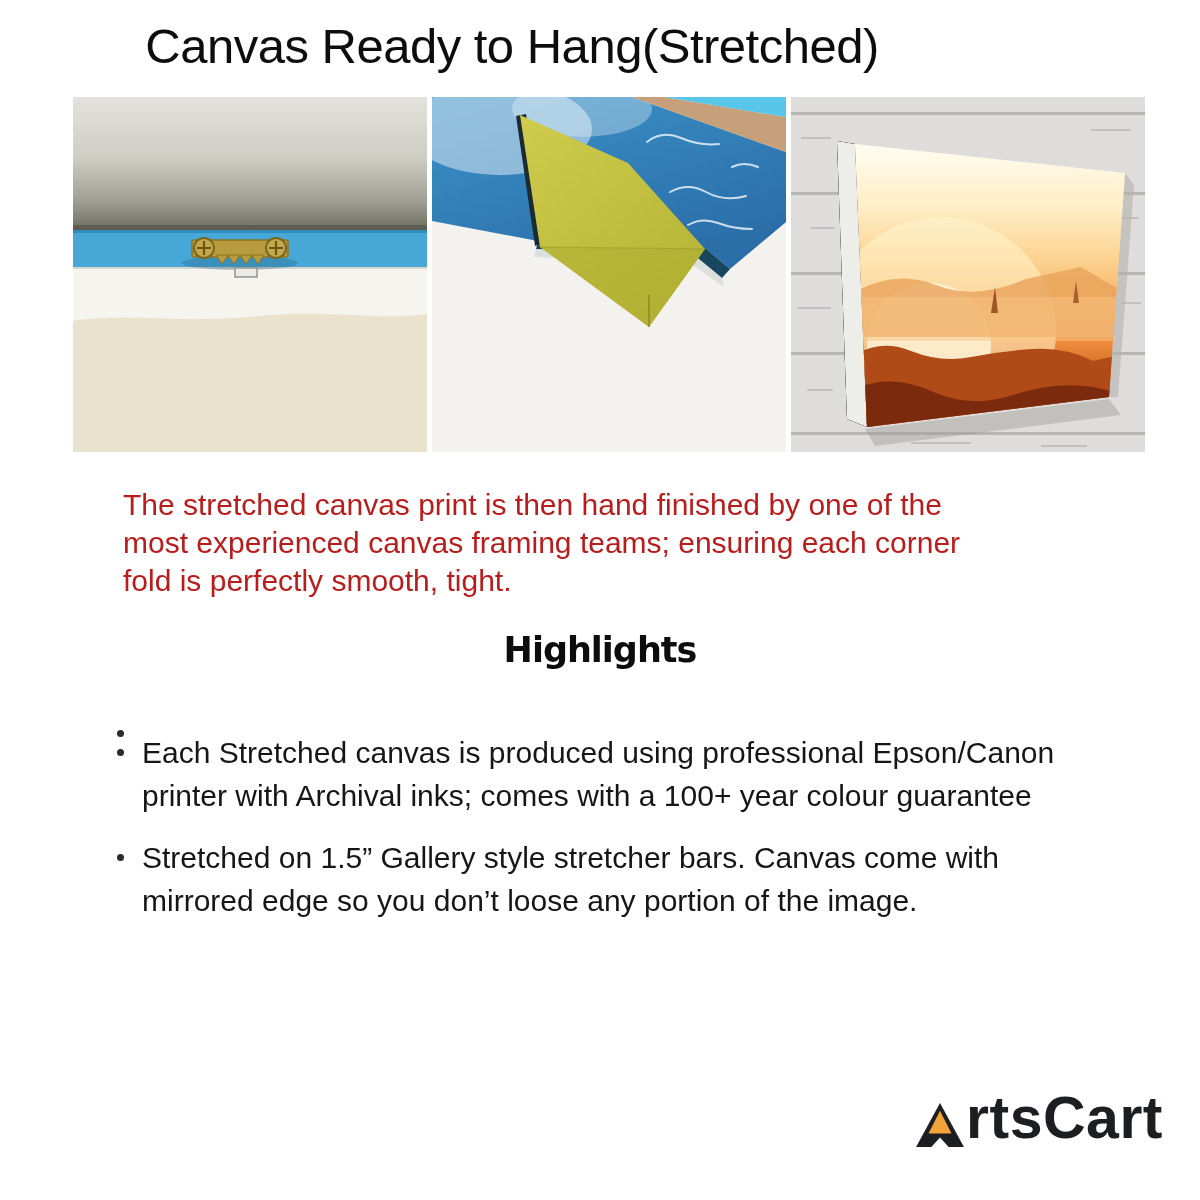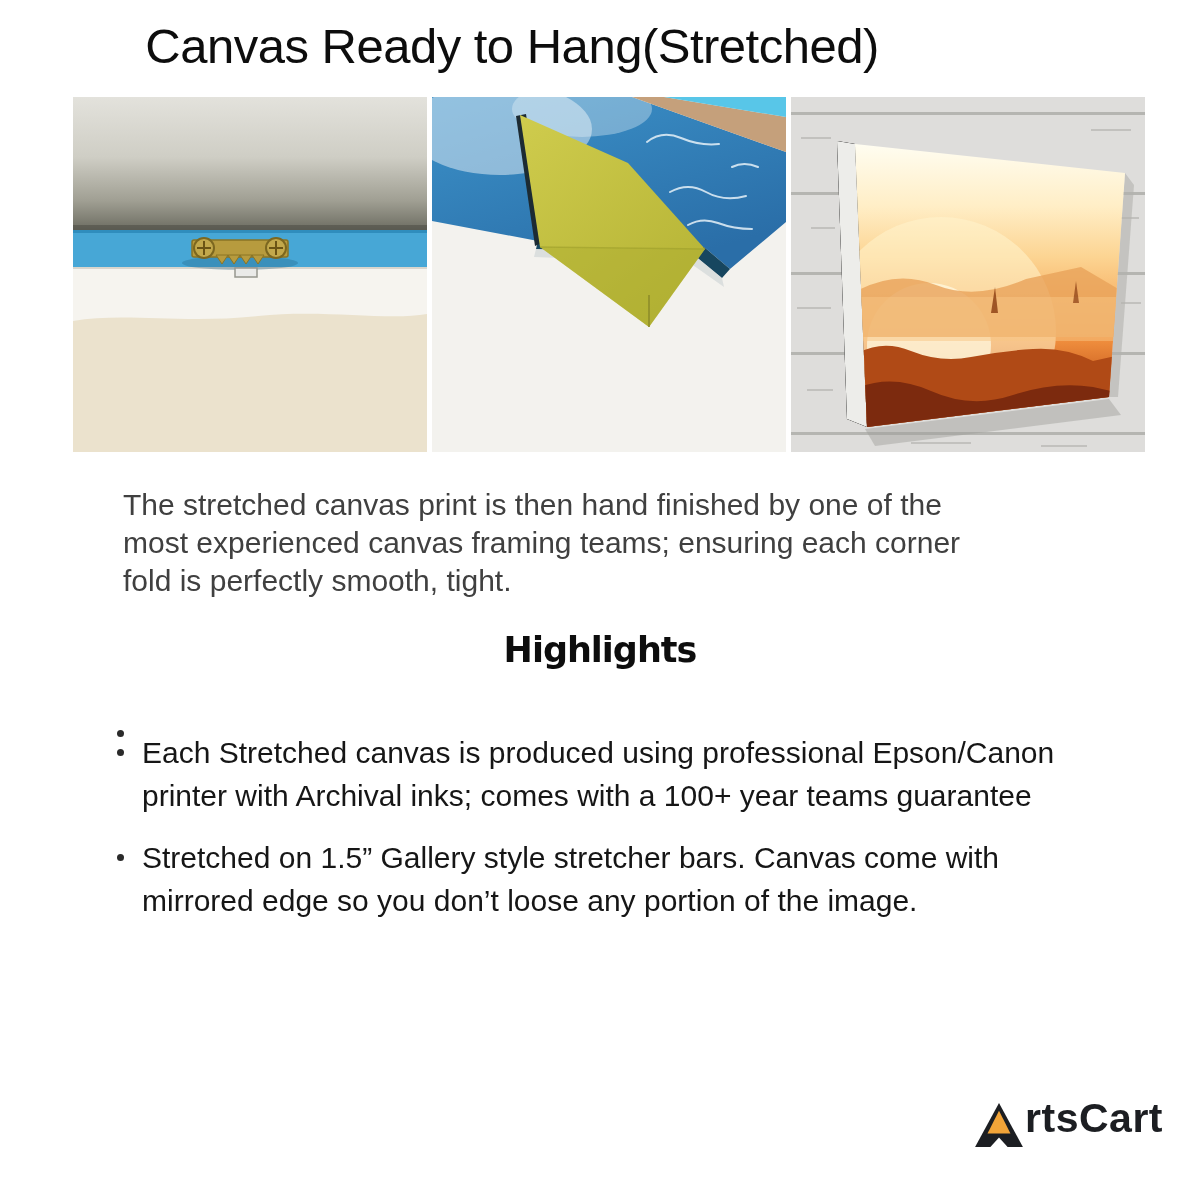--- a/index.html
+++ b/index.html
@@ -11,21 +11,21 @@
     position:absolute; top:18px; left:0; width:1024px; margin:0;
     text-align:center; font-size:49px; font-weight:400; letter-spacing:-0.5px; color:#0d0d0d;
   }
   .photos {
     position:absolute; top:97px; left:73px; display:flex; gap:5px;
   }
   .photo { margin:0; padding:0; width:354px; height:355px; overflow:hidden; }
   .photo svg { display:block; }
   .desc {
     position:absolute; left:123px; top:486px; width:960px; margin:0;
-    font-size:30px; line-height:38px; white-space:pre-wrap; color:#404040;
+    font-size:30px; line-height:38px; white-space:pre-wrap; color:#b91c1c;
   }
   .highlights-heading {
     position:absolute; top:630px; left:0; width:1200px; margin:0;
     text-align:center; font-family:"DejaVu Sans","Liberation Sans",sans-serif;
     font-size:35px; font-weight:700; letter-spacing:-1px; color:#0d0d0d;
   }
   .bullets {
     position:absolute; left:142px; top:712px; width:1000px;
     margin:0; padding:0; list-style:none;
   }
@@ -33,21 +33,21 @@
     position:relative; margin:0 0 19px 0; font-size:30px; line-height:43px; color:#161616;
   }
   .bullets .dot {
     position:absolute; left:-25px; top:18px; width:7px; height:7px;
     border-radius:50%; background:#2a2a2a;
   }
   .btext { white-space:pre-wrap; }
   .logo {
     position:absolute; top:1103px; right:37px; height:70px;
     display:flex; align-items:flex-start;
-    font-weight:700; font-size:41px; letter-spacing:0.5px; color:#1c1e22;
+    font-weight:700; font-size:59px; letter-spacing:0.5px; color:#1c1e22;
   }
   .logo-a { position:relative; display:inline-block; width:48px; height:44px; margin-right:2px; }
   .logo-a svg { display:block; }
   .logo-rest { display:inline-block; line-height:44px; transform:translateY(-7px); }
   .sr { position:absolute; width:1px; height:1px; overflow:hidden; clip:rect(0 0 0 0); white-space:nowrap; }
 </style>
 </head>
 <body>
 
 <div class="page">
@@ -181,21 +181,21 @@
 
   <h2 class="highlights-heading">Highlights</h2>
 
   <ul class="bullets">
     <li>
       <span class="dot"></span>
     </li>
     <li>
       <span class="dot"></span>
       <span class="btext">Each Stretched canvas is produced using professional Epson/Canon
-printer with Archival inks; comes with a 100+ year teams guarantee</span>
+printer with Archival inks; comes with a 100+ year colour guarantee</span>
     </li>
     <li>
       <span class="dot"></span>
       <span class="btext">Stretched on 1.5” Gallery style stretcher bars. Canvas come with
 mirrored edge so you don’t loose any portion of the image.</span>
     </li>
   </ul>
 
   <div class="logo">
     <span class="logo-a">

